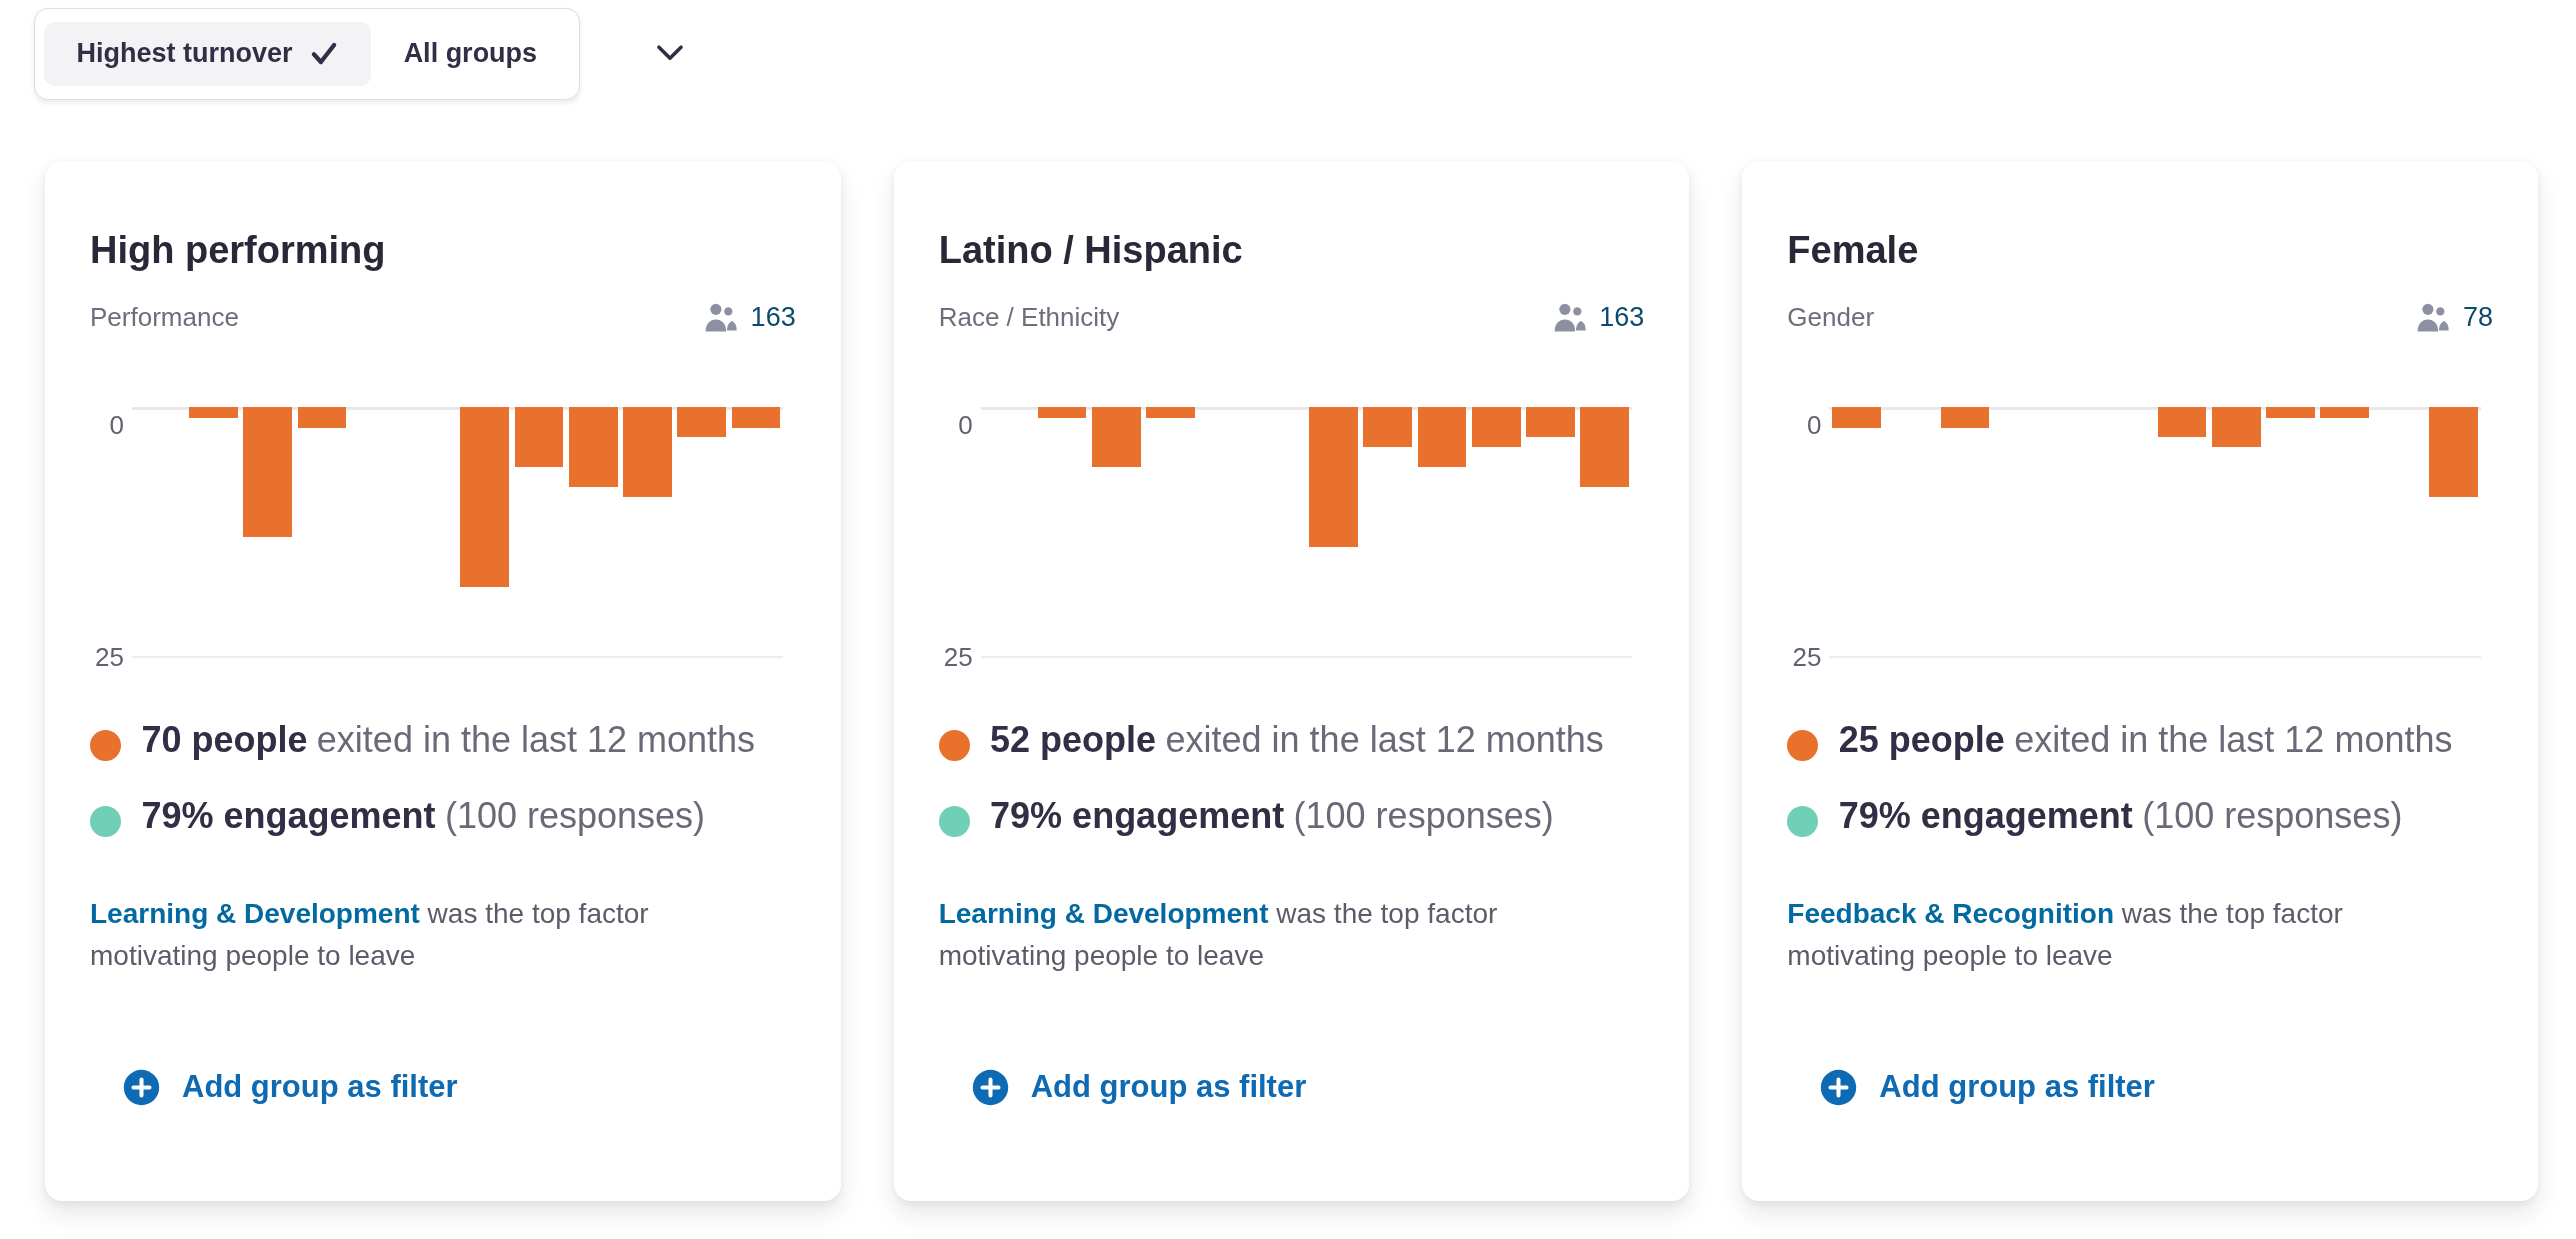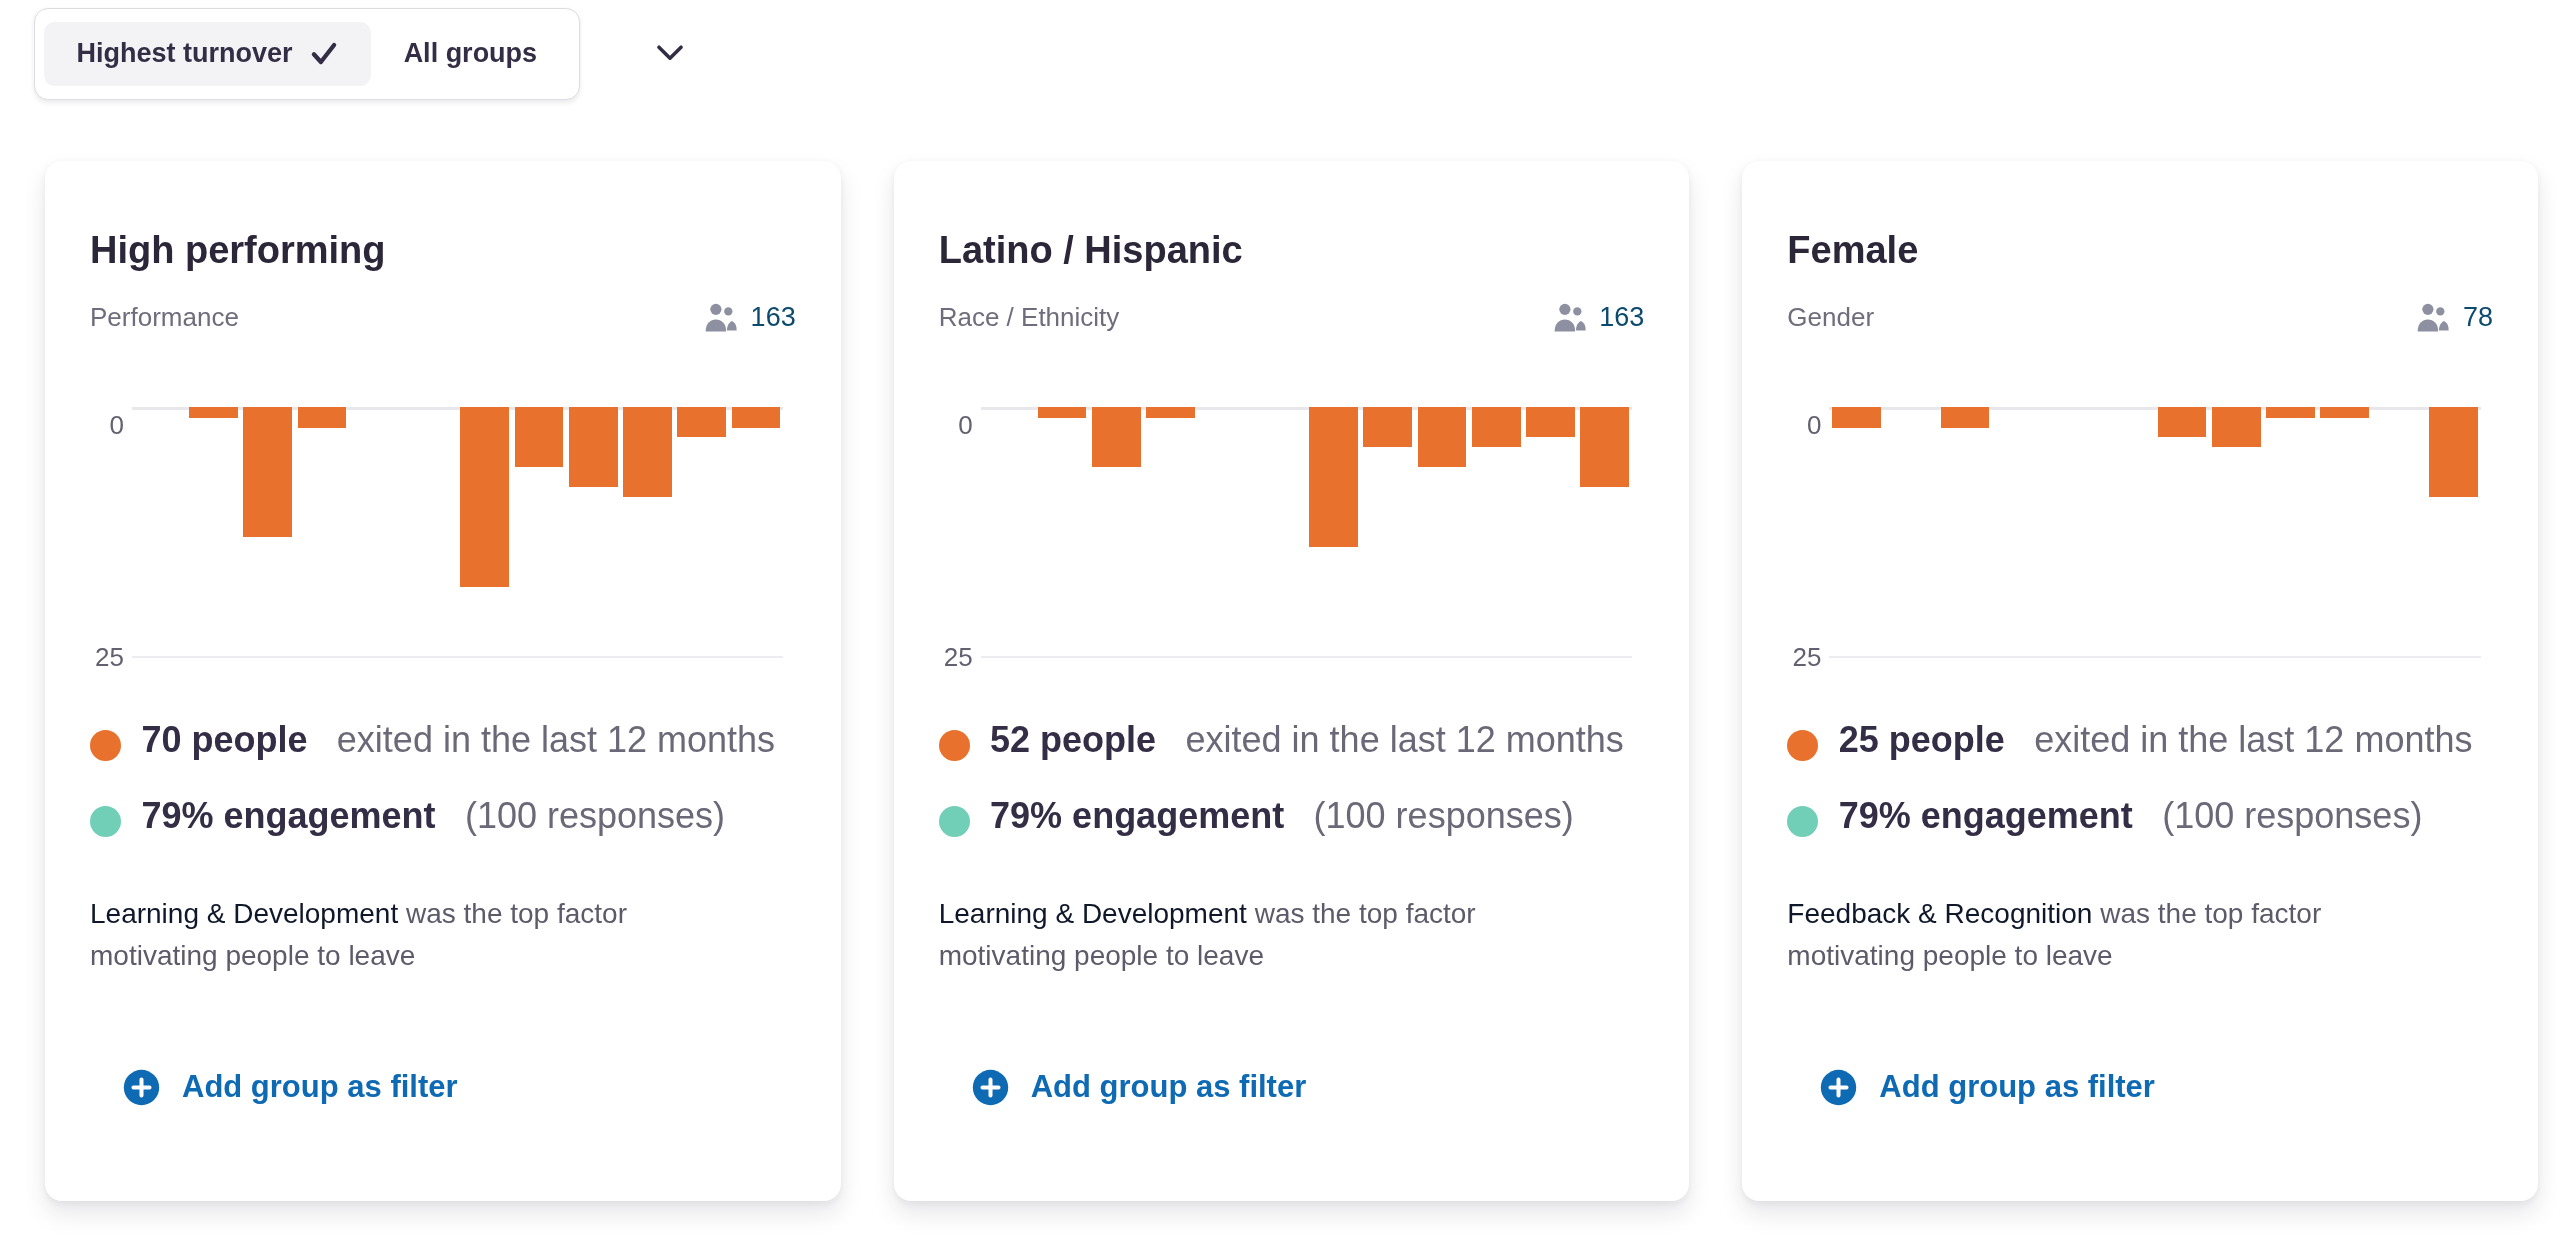--- a/index.html
+++ b/index.html
@@ -65,24 +65,24 @@
   .slot { flex: 1 1 0; display: flex; justify-content: center; }
   .bar { width: calc(100% - 5.5px); background: #E8712D; }
 
   
   .legend { margin-top: 39px; display: flex; flex-direction: column; gap: 34px; }
   .legend-row { display: flex; align-items: flex-end; font-size: 36px; }
   .dot { width: 31px; height: 31px; border-radius: 50%; flex: 0 0 auto; margin-right: 20.4px; }
   .dot-orange { background: #E8712D; }
   .dot-teal { background: #72CFB7; }
   .l-bold { font-weight: 700; color: #332E45; margin-right: 9.4px; white-space: nowrap; }
-  .l-rest { color: #6B6877; white-space: nowrap; margin-left: 20px; }
+  .l-rest { color: #6B6877; white-space: nowrap; }
 
   .insight { margin-top: 56px; font-size: 28px; line-height: 1.5; max-width: 564px; color: #5D5A69; }
-  .insight .i-bold { font-weight: 400; color: #0f172a; }
+  .insight .i-bold { font-weight: 700; color: #0369a1; }
 
   
   .add-filter {
     position: absolute; left: 78px; top: 908px;
     display: flex; align-items: center; gap: 22px;
     border: none; background: transparent; cursor: pointer;
     font-family: inherit; font-size: 31px; font-weight: 700; color: #0F6AB4;
     white-space: nowrap;
   }
 </style>

